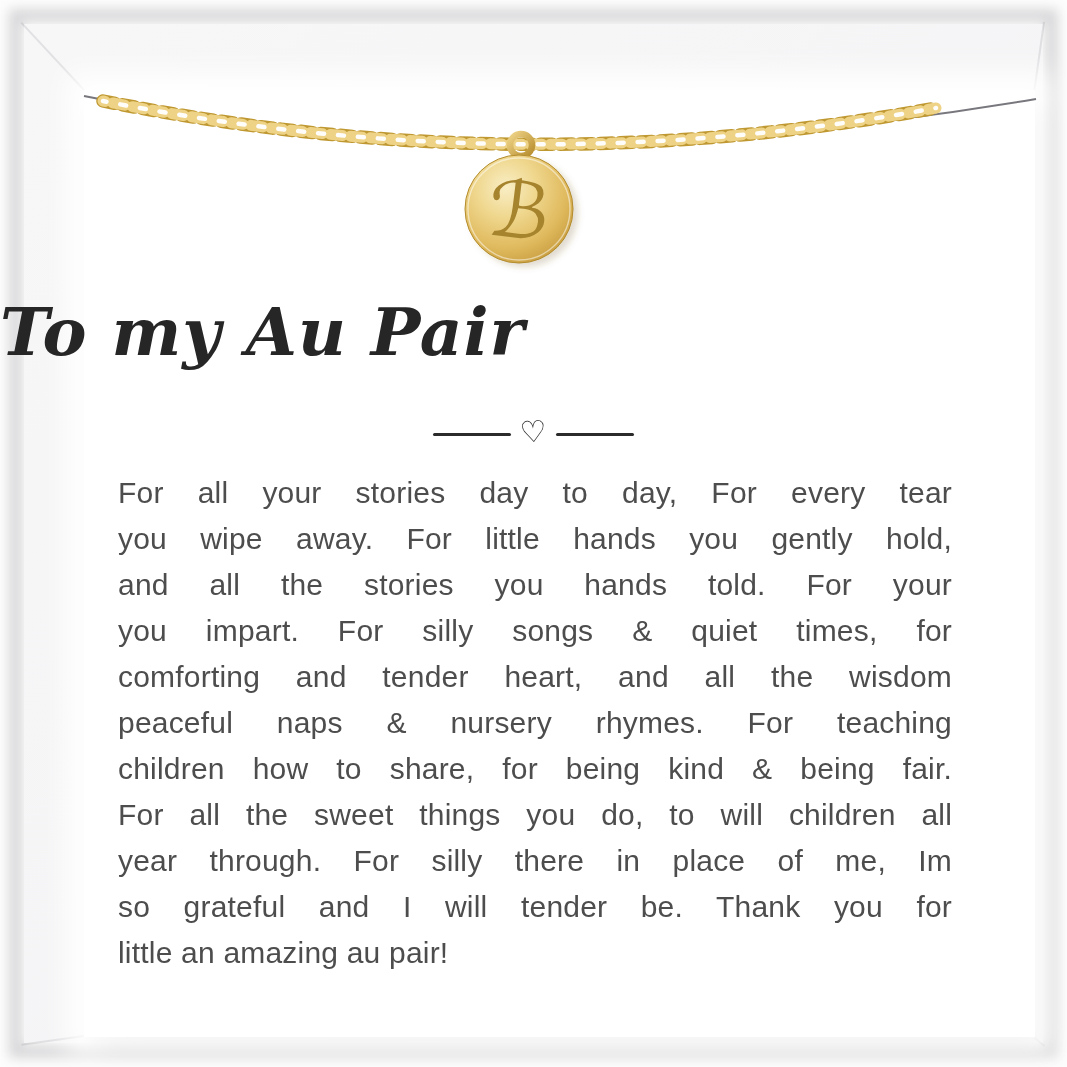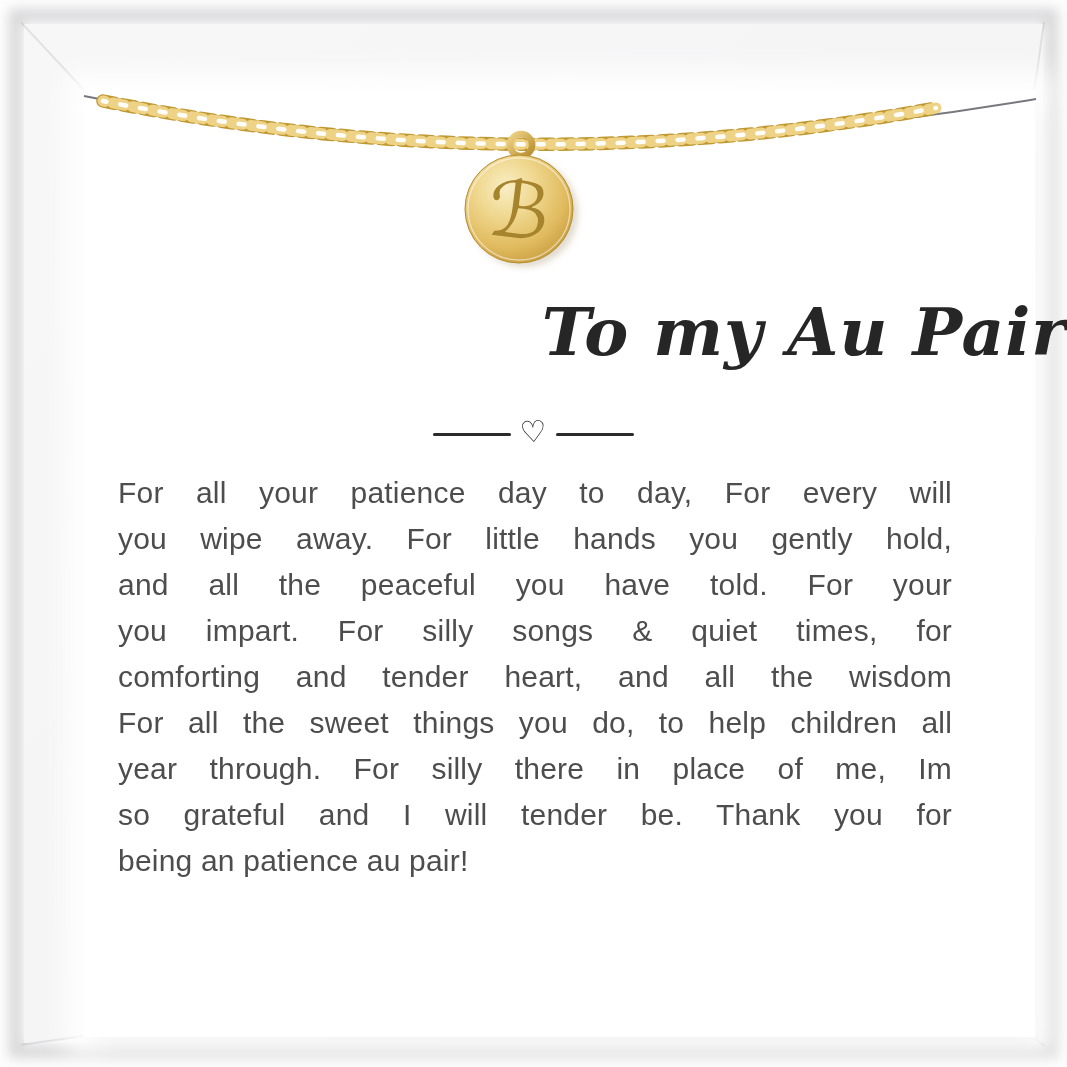--- a/index.html
+++ b/index.html
@@ -39,21 +39,21 @@
     box-shadow:
       0 0 26px 18px rgba(255,255,255,.95),
       12px 14px 22px -6px rgba(60,60,66,.22),
       0 10px 10px -6px rgba(60,60,66,.18);
   }
   
   .necklace { position:absolute; left:0; top:0; pointer-events:none; }
   
   .title {
     position:absolute; left:0; top:284px; width:1067px;
-    text-align:right;
+    text-align:left;
     font-family:"DejaVu Serif", serif;
     font-style:italic; font-weight:700;
     font-size:66px; line-height:96px;
     letter-spacing:1px;
     color:#262626;
   }
   .divider {
     position:absolute; left:0; top:416px; width:1067px; height:36px;
     display:flex; align-items:center; justify-content:center; gap:9px;
   }
@@ -125,24 +125,26 @@
 
   <div class="title">To my Au Pair</div>
 
   <div class="divider">
     <span class="dline"></span>
     <span class="heart">♡</span>
     <span class="dline"></span>
   </div>
 
   <div class="poem">
-      <p class="poem-line">For all your patience day to day, For every will</p>
+      <p class="poem-line">For all your stories day to day, For every tear</p>
       <p class="poem-line">you wipe away. For little hands you gently hold,</p>
-      <p class="poem-line">and all the peaceful you have told. For your</p>
+      <p class="poem-line">and all the stories you hands told. For your</p>
       <p class="poem-line">you impart. For silly songs &amp; quiet times, for</p>
       <p class="poem-line">comforting and tender heart, and all the wisdom</p>
-      <p class="poem-line">For all the sweet things you do, to help children all</p>
+      <p class="poem-line">peaceful naps &amp; nursery rhymes. For teaching</p>
+      <p class="poem-line">children how to share, for being kind &amp; being fair.</p>
+      <p class="poem-line">For all the sweet things you do, to will children all</p>
       <p class="poem-line">year through. For silly there in place of me, Im</p>
       <p class="poem-line">so grateful and I will tender be. Thank you for</p>
-      <p class="poem-line">being an patience au pair!</p>
+      <p class="poem-line">little an amazing au pair!</p>
     </div>
 
 </div>
 
 </body></html>

